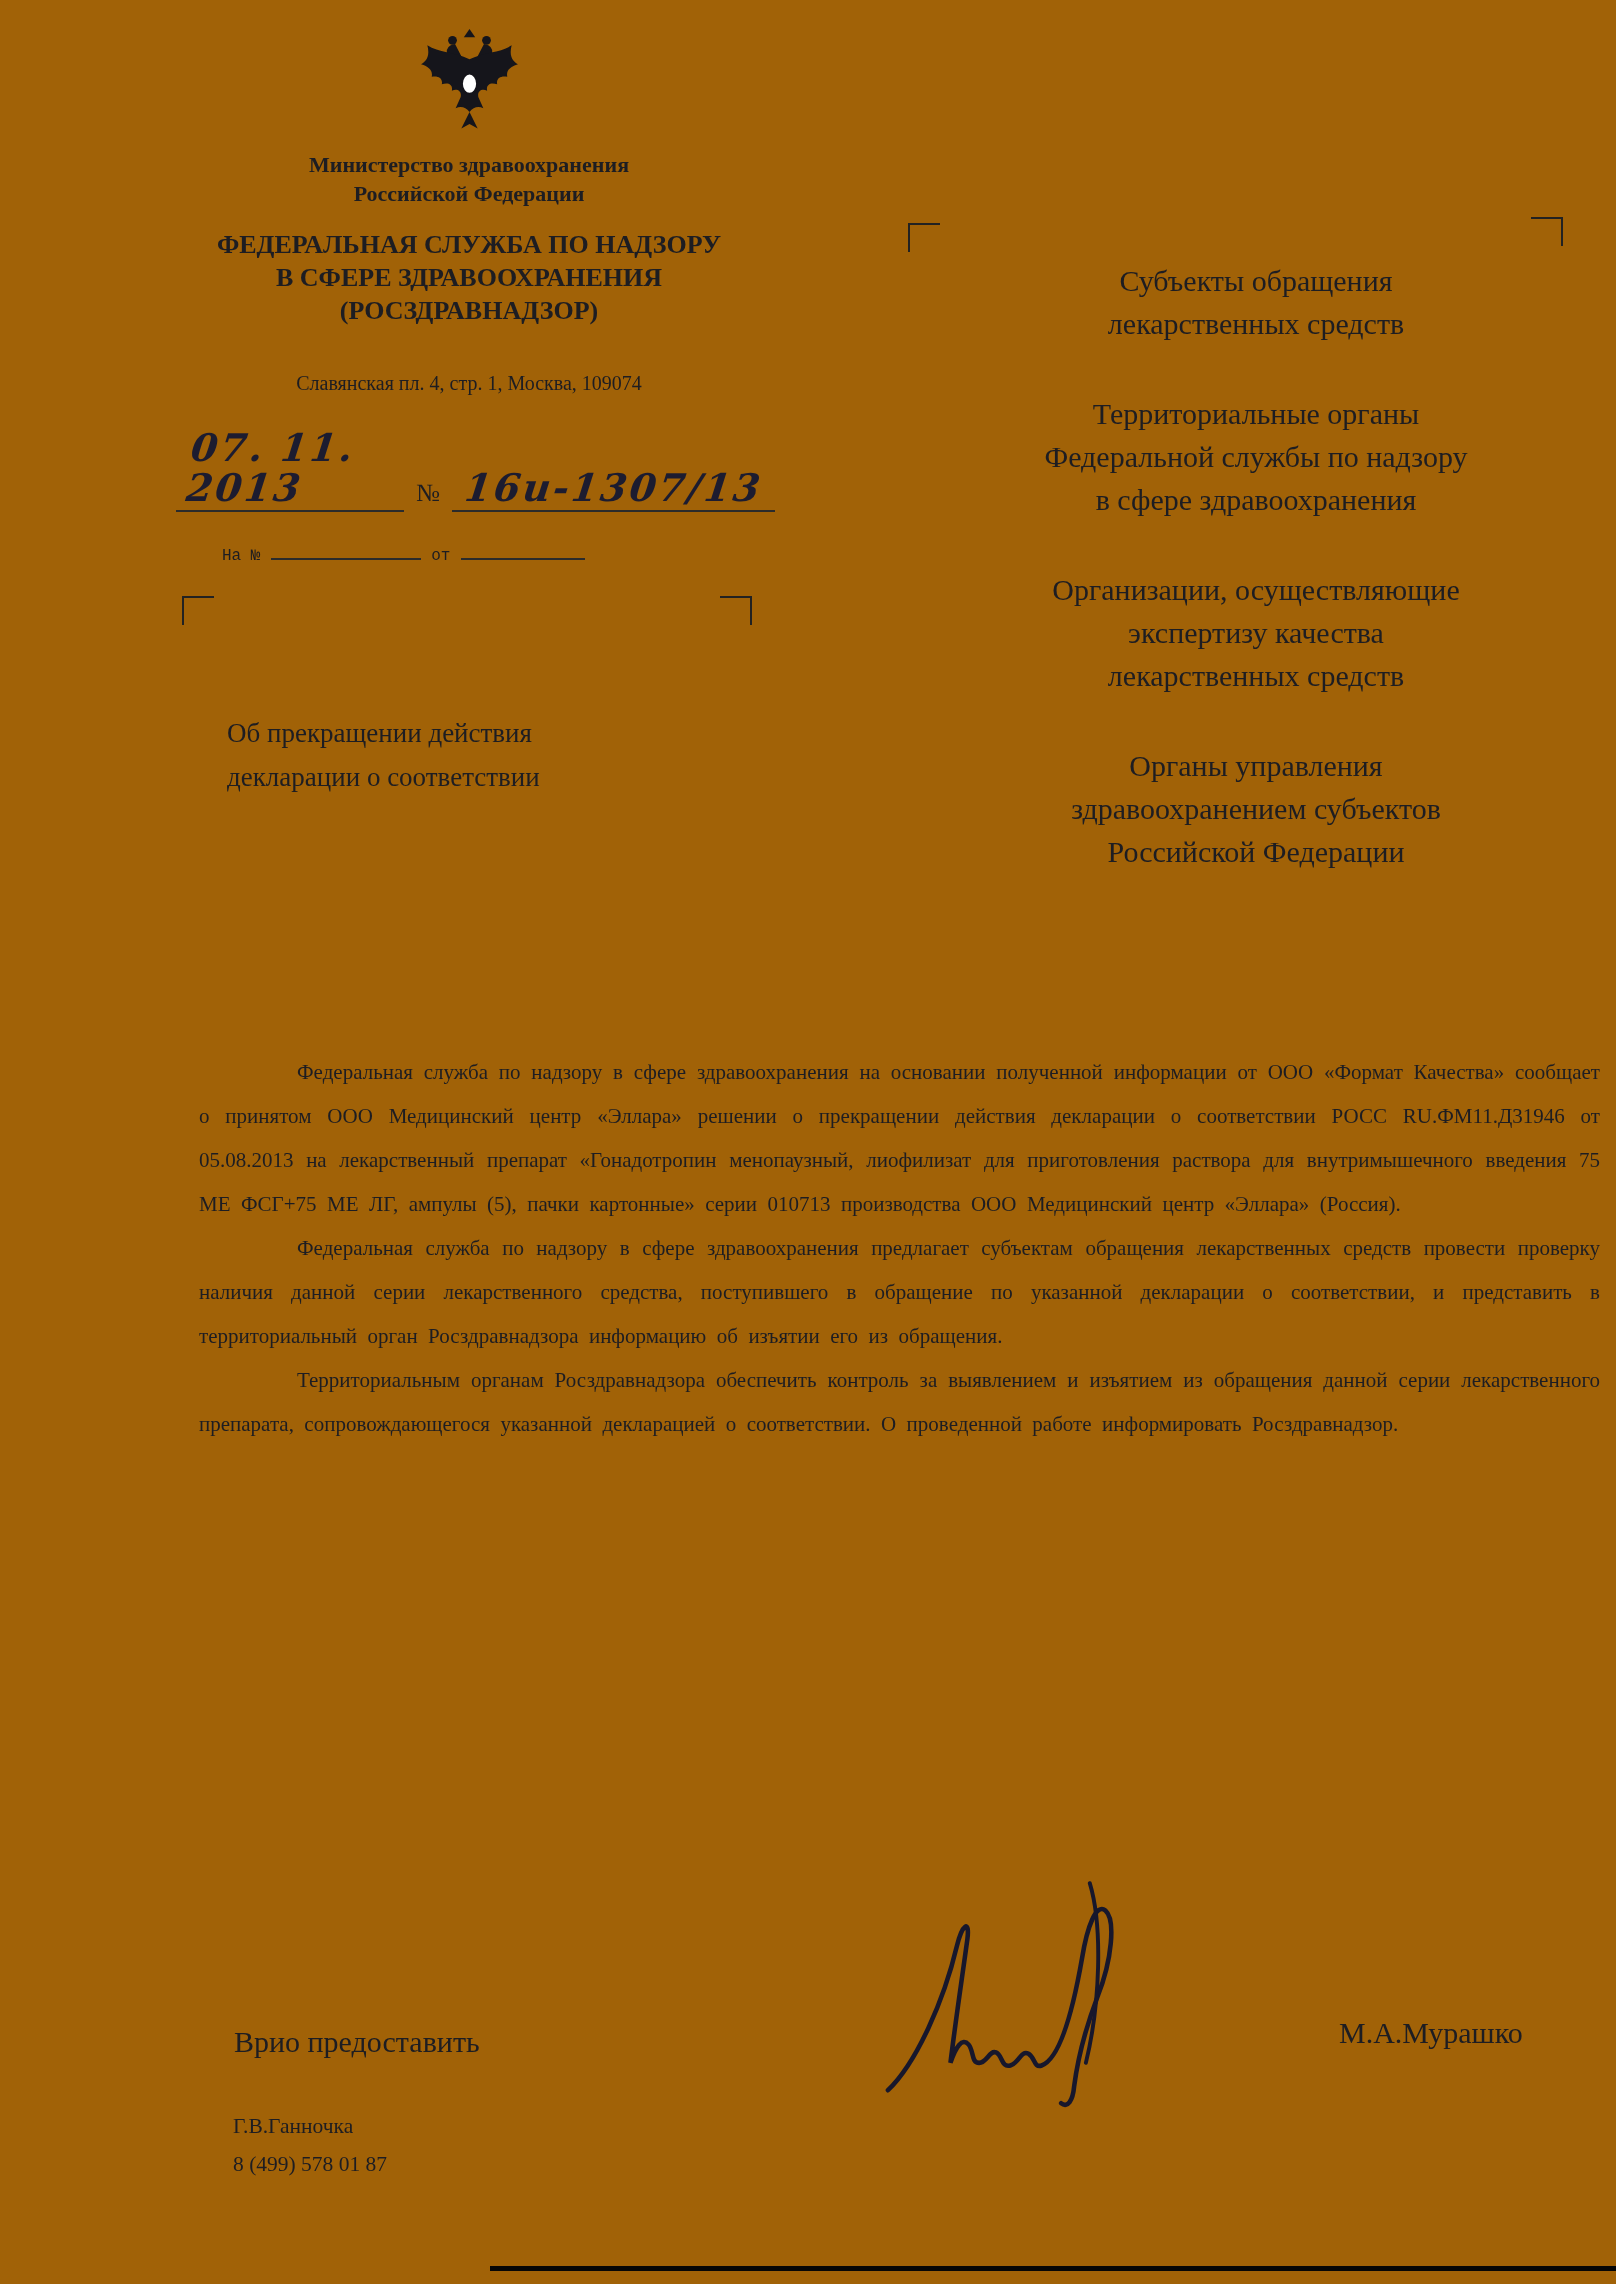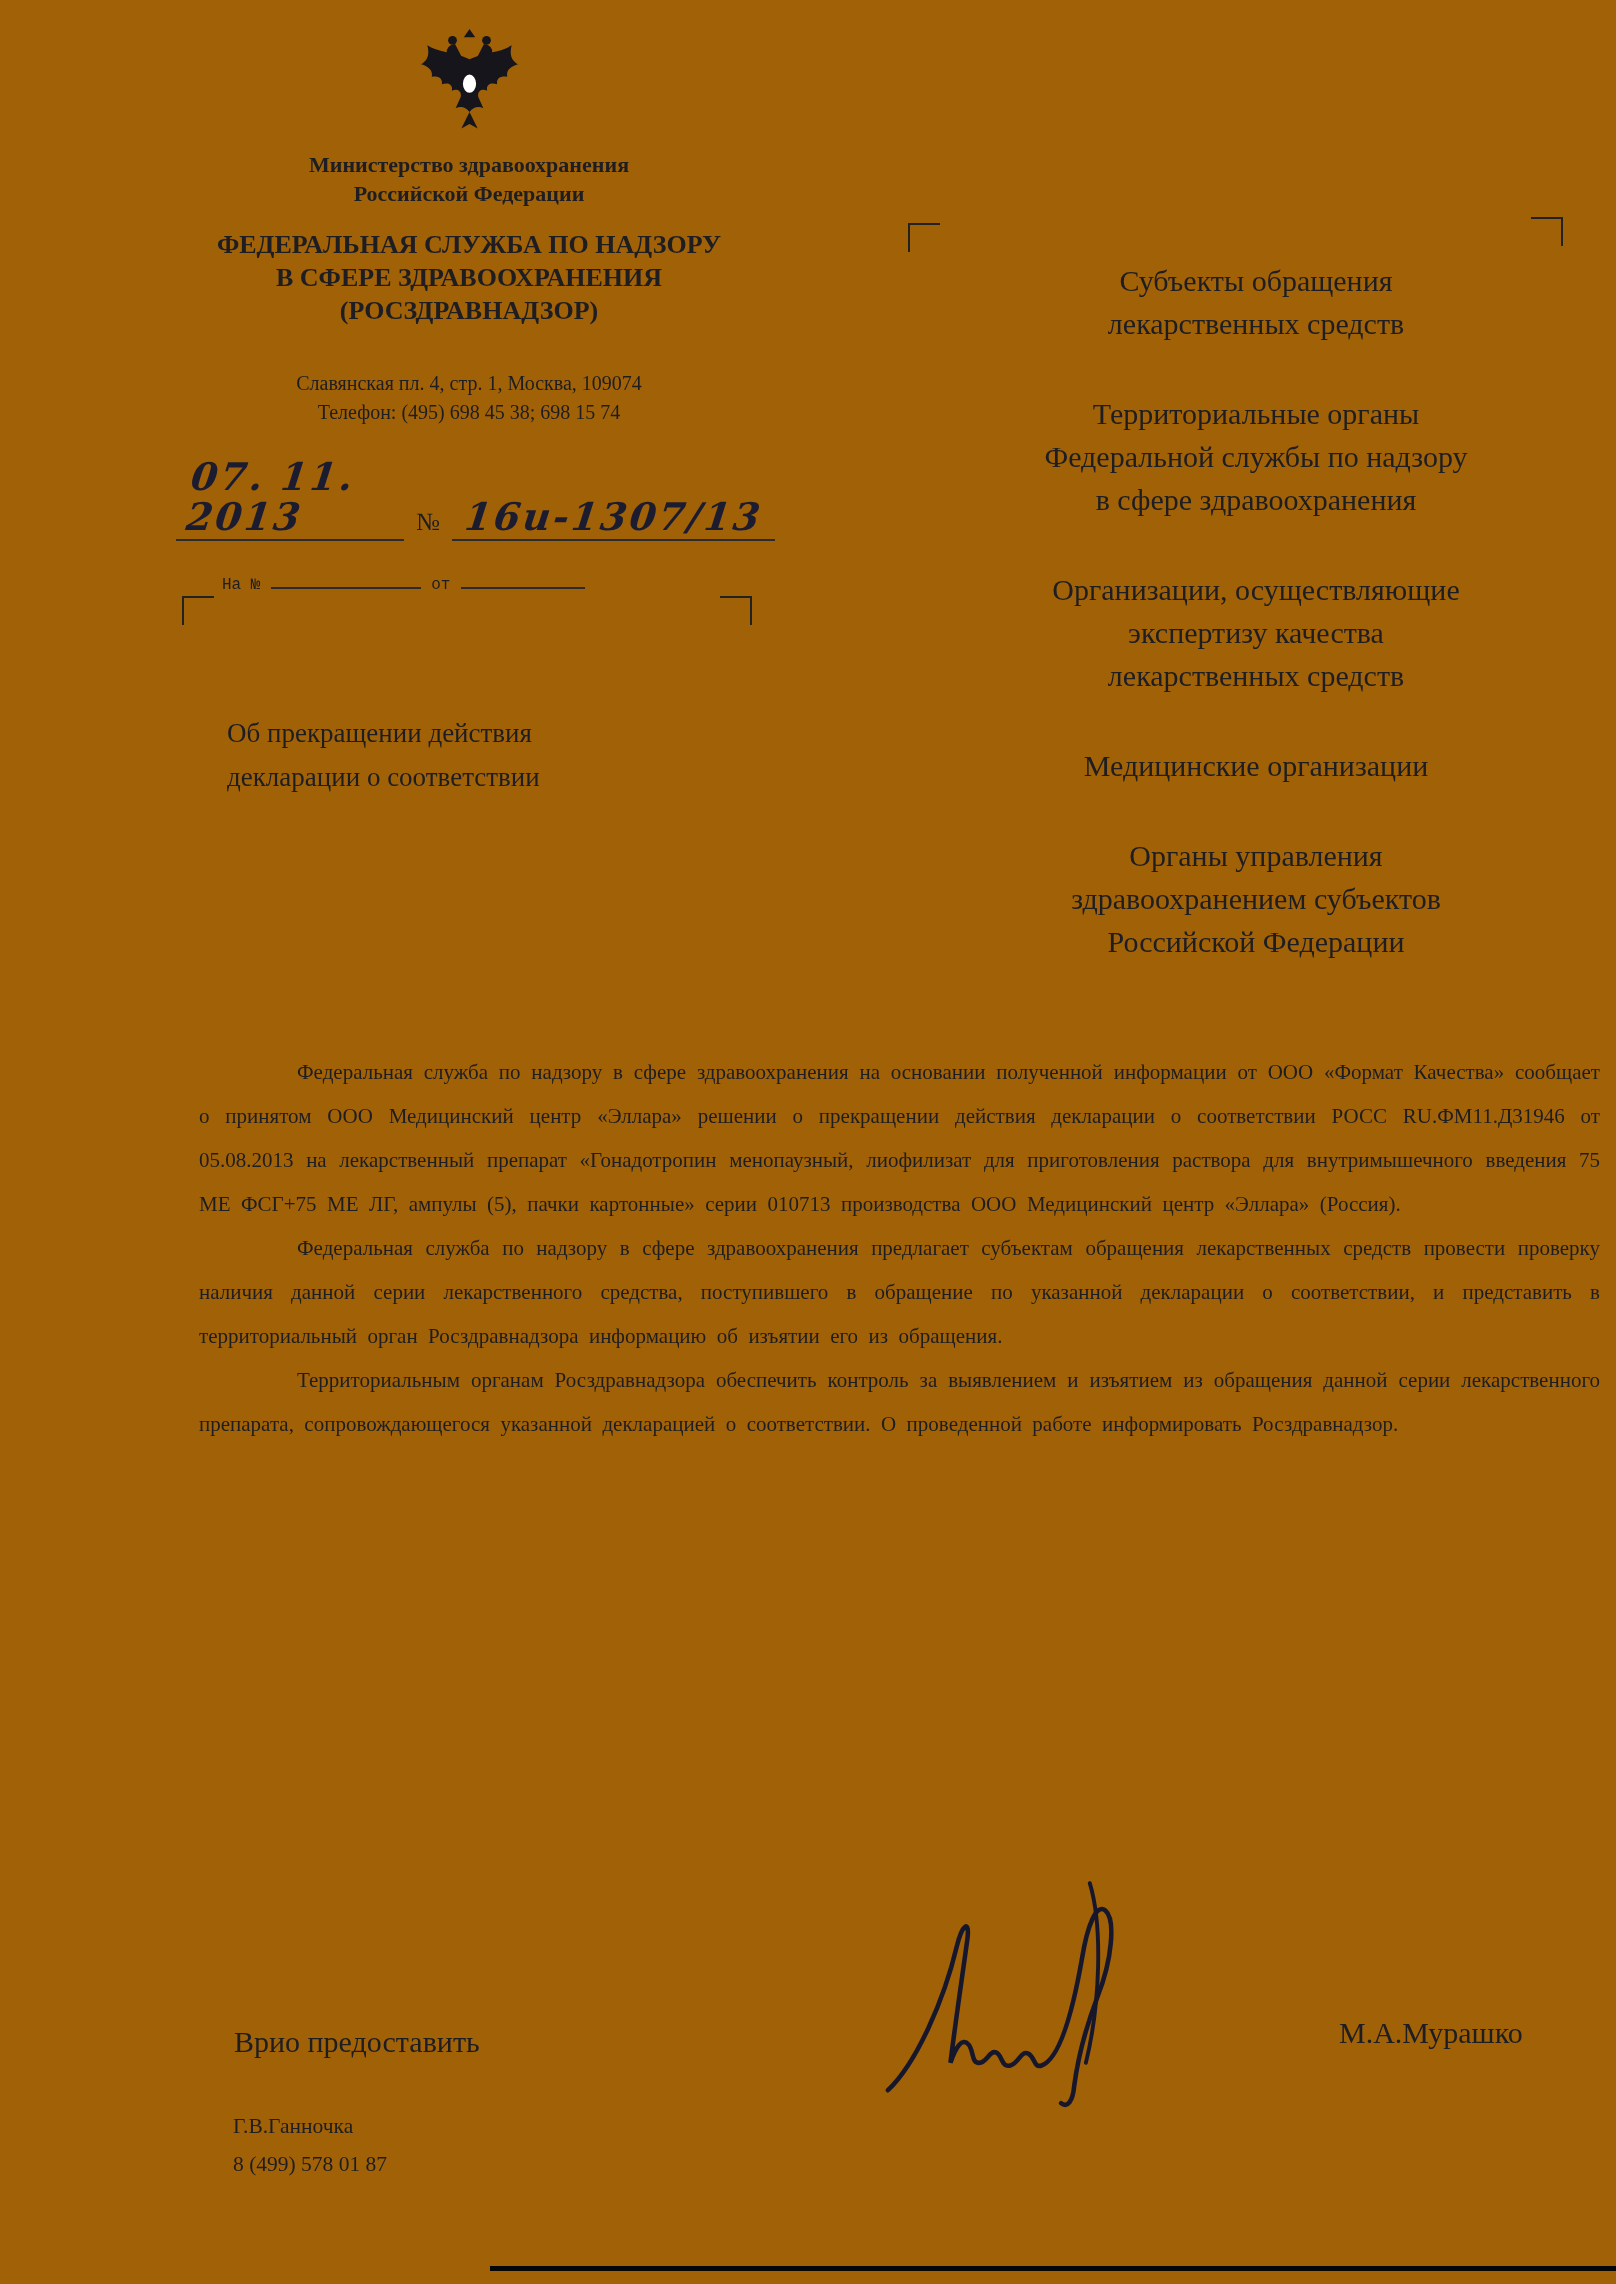--- a/index.html
+++ b/index.html
@@ -85,21 +85,20 @@
         <ellipse cx="85" cy="93" rx="12" ry="16" fill="#ffffff" stroke="#15151b" stroke-width="3"></ellipse>
       </svg>
     </div>
 
     <div class="ministry pre">Министерство здравоохранения
 Российской Федерации</div>
     <div class="agency pre">ФЕДЕРАЛЬНАЯ СЛУЖБА ПО НАДЗОРУ
 В СФЕРЕ ЗДРАВООХРАНЕНИЯ
 (РОСЗДРАВНАДЗОР)</div>
     <div class="address">Славянская пл. 4, стр. 1, Москва, 109074</div>
-    <div class="phone">Телефон: (495) 698 45 38; 698 15 74</div>
 
     <div class="date-row">
       <span class="uline"><span class="hand">07. 11. 2013</span></span>
       <span class="no-sign">№</span>
       <span class="uline"><span class="hand">16и-1307/13</span></span>
     </div>
 
     <div class="ref-row">
       <span>На №</span><span class="blank b1"></span><span>от</span><span class="blank b2"></span>
     </div>
@@ -107,21 +106,20 @@
 
   <div class="recipients">
     <div class="recipient pre">Субъекты обращения
 лекарственных средств</div>
     <div class="recipient pre">Территориальные органы
 Федеральной службы по надзору
 в сфере здравоохранения</div>
     <div class="recipient pre">Организации, осуществляющие
 экспертизу качества
 лекарственных средств</div>
-    <div class="recipient pre">Медицинские организации</div>
     <div class="recipient pre">Органы управления
 здравоохранением субъектов
 Российской Федерации</div>
   </div>
 
   <div class="subject pre">Об прекращении действия
 декларации о соответствии</div>
 
   <div class="body-text">
     <p>Федеральная служба по надзору в сфере здравоохранения на основании полученной информации от ООО «Формат Качества» сообщает о принятом ООО Медицинский центр «Эллара» решении о прекращении действия декларации о соответствии РОСС RU.ФМ11.Д31946 от 05.08.2013 на лекарственный препарат «Гонадотропин менопаузный, лиофилизат для приготовления раствора для внутримышечного введения 75 МЕ ФСГ+75 МЕ ЛГ, ампулы (5), пачки картонные» серии 010713 производства ООО Медицинский центр «Эллара» (Россия).</p>

